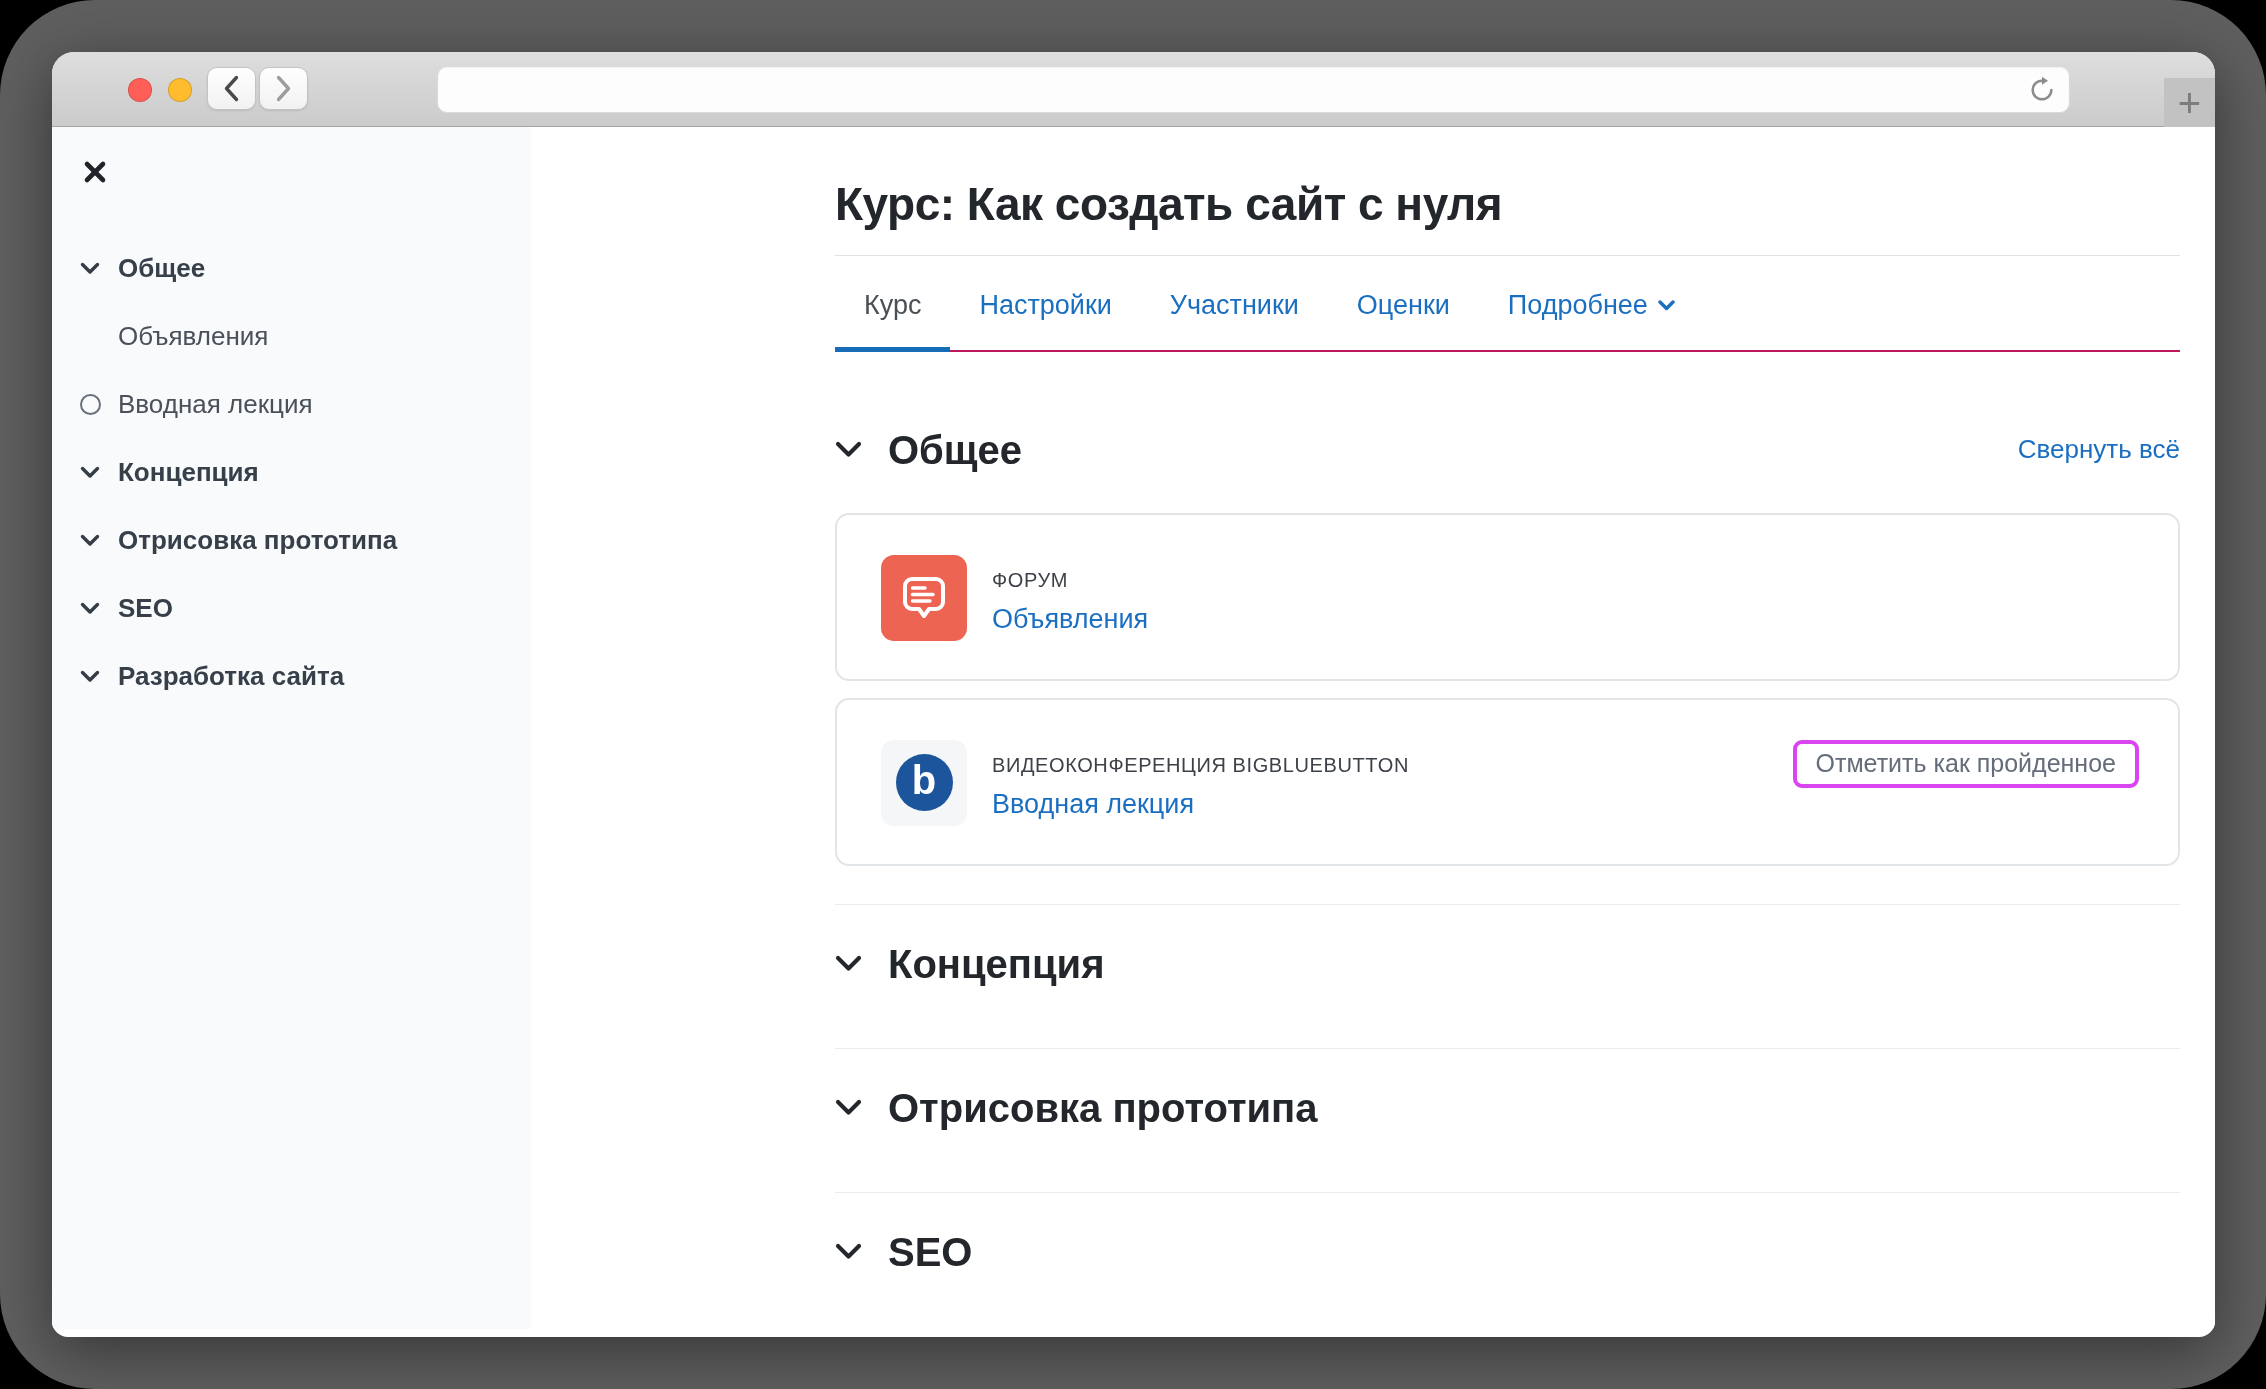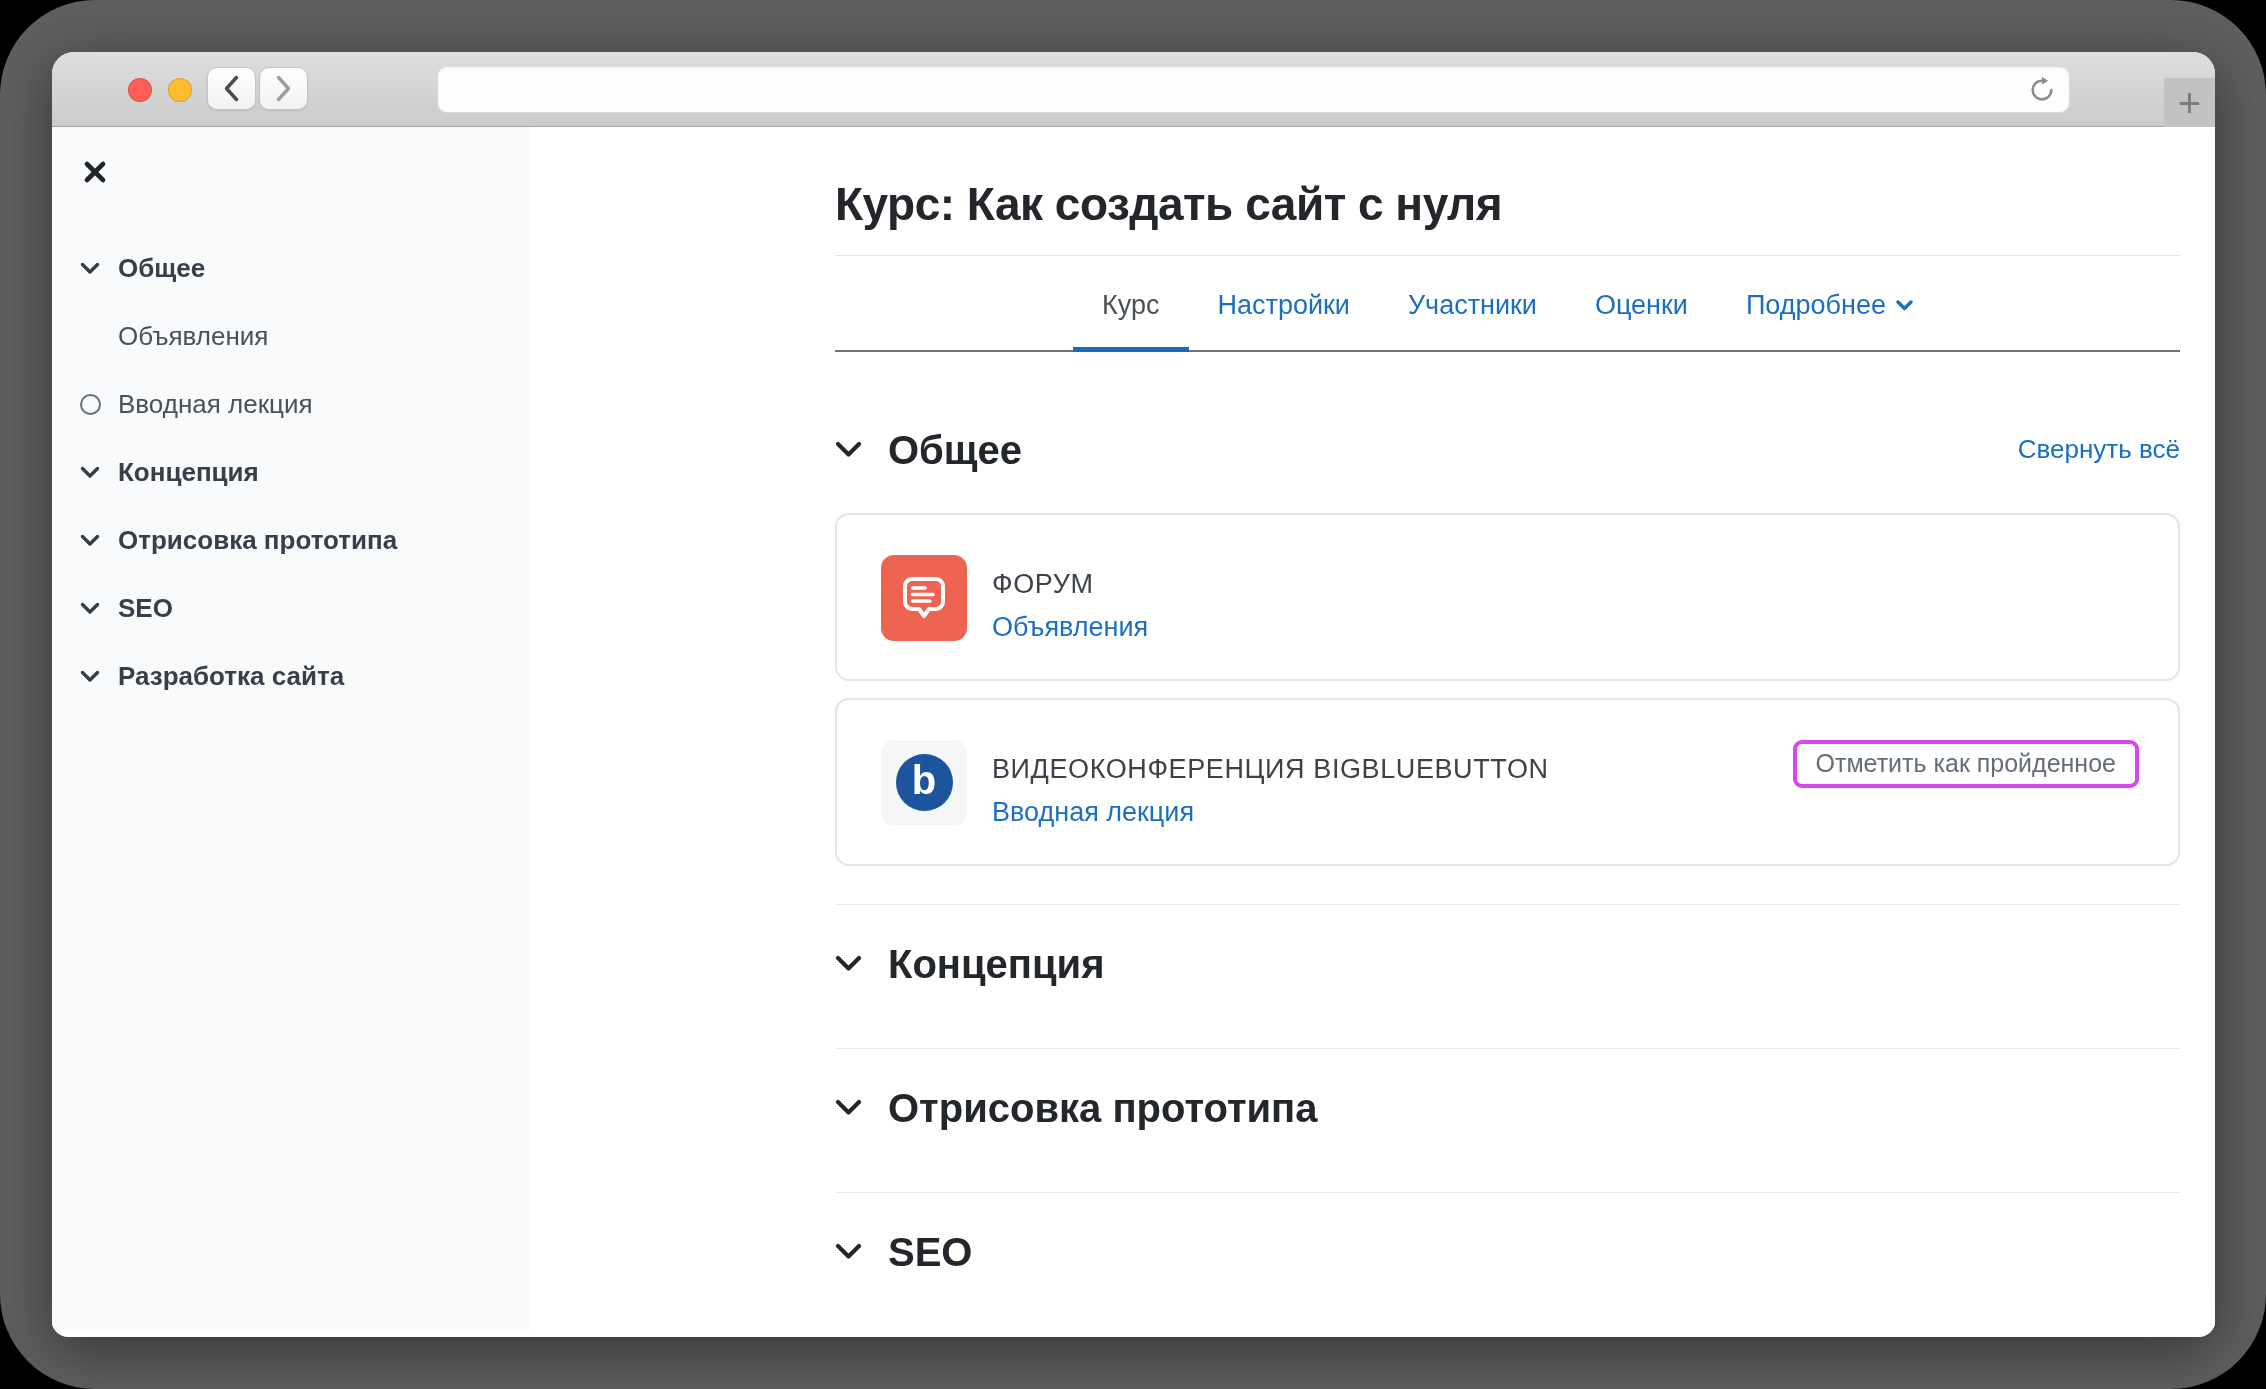--- a/index.html
+++ b/index.html
@@ -47,21 +47,21 @@
   .side-item .slot{width:38px;flex:none;display:flex;align-items:center;}
   .side-item.bold{font-weight:700;color:#37404a;}
   .circle-ic{width:21px;height:21px;border:2.5px solid #68707a;border-radius:50%;box-sizing:border-box;}
 
   
   .content{flex:1;position:relative;background:#fff;overflow:hidden;}
   .inner{margin-left:304px;width:1345px;}
   h1.page-title{margin:0;padding-top:52px;font-size:46px;font-weight:700;color:#23272c;
                 letter-spacing:-.5px;line-height:1.1;}
   .title-rule{margin-top:25px;border-top:1px solid #e0e3e6;height:0;}
-  .tabs{display:flex;border-bottom:2px solid #737373;justify-content:center;}
+  .tabs{display:flex;border-bottom:2px solid #be185d;}
   .tab{padding:34px 29px 29px;font-size:27px;color:#1b6fc0;position:relative;cursor:pointer;
        display:flex;align-items:center;}
   .tab.active{color:#4a5056;}
   .tab.active::after{content:"";position:absolute;left:0;right:0;bottom:-2px;height:5px;background:#176cb8;}
   .tab .tab-chev{margin-left:10px;display:flex;}
 
   .sec-head{display:flex;align-items:center;}
   .sec-title{font-size:40px;font-weight:700;color:#23272c;margin-left:26px;line-height:1.1;}
   .collapse-all{margin-left:auto;font-size:26px;color:#1b6fc0;cursor:pointer;}
   .sec-chev{display:flex;cursor:pointer;}
@@ -76,21 +76,21 @@
   .card.first{margin-top:41px;}
   .card.second{margin-top:17px;}
   .act-icon{width:86px;height:86px;border-radius:13px;flex:none;display:flex;
             align-items:center;justify-content:center;}
   .forum-tile{background:#ee6452;}
   .bbb-tile{background:#f4f6f8;}
   .bbb-circle{width:57px;height:57px;border-radius:50%;background:#1d559c;color:#fff;
               font-weight:700;font-size:40px;display:flex;align-items:center;justify-content:center;
               padding-bottom:5px;box-sizing:border-box;}
   .act-text{margin-left:25px;padding-top:13px;}
-  .act-kind{font-size:27px;letter-spacing:.6px;color:#3c4248;line-height:1.2;}
+  .act-kind{font-size:20px;letter-spacing:.6px;color:#3c4248;line-height:1.2;}
   .act-link{font-size:27px;color:#1b6fc0;margin-top:12px;cursor:pointer;}
   .complete-btn{position:absolute;right:39px;top:40px;height:48px;padding:0 19px;
                 border:4px solid #d946ef;border-radius:9px;background:#fff;font-size:25px;color:#646d79;
                 display:flex;align-items:center;cursor:pointer;font-family:"Liberation Sans",sans-serif;}
 </style>
 </head>
 <body>
 
 <div class="stage">
  <div class="screen">

